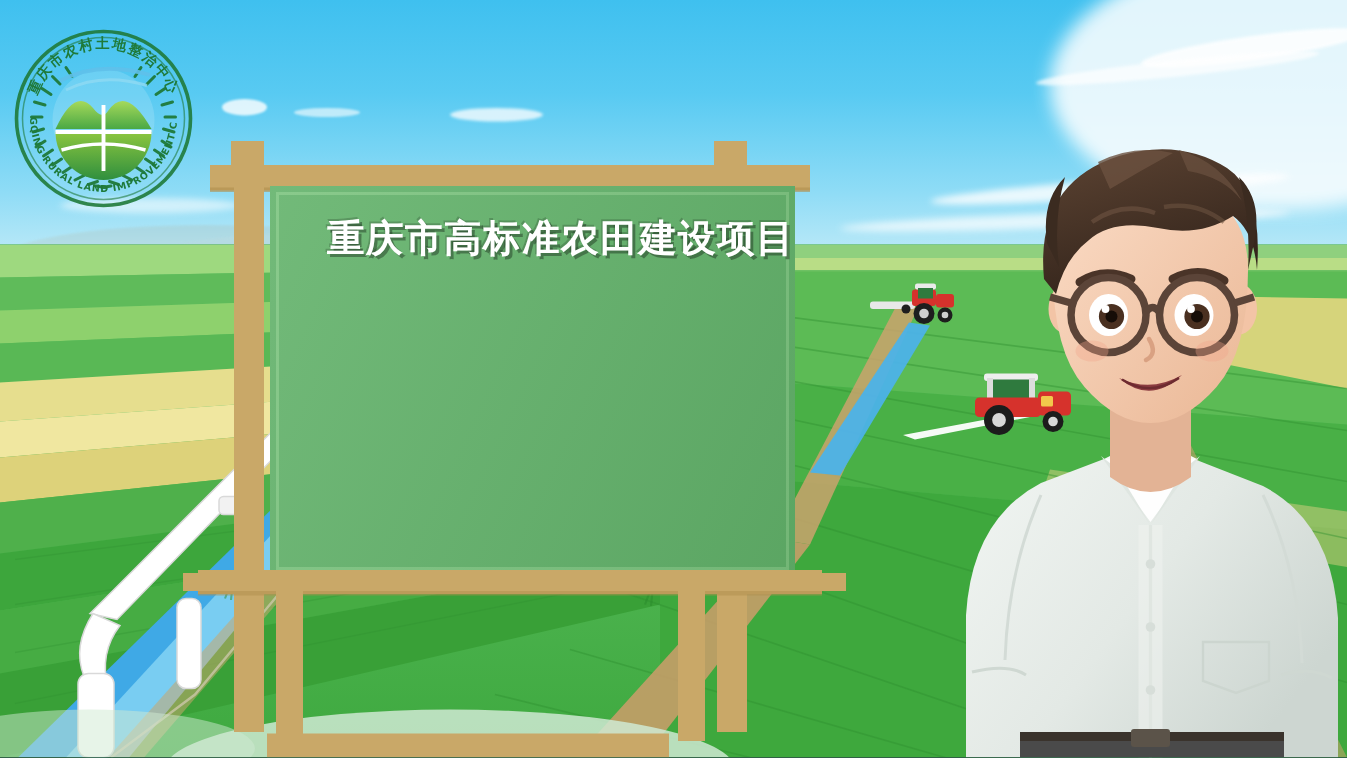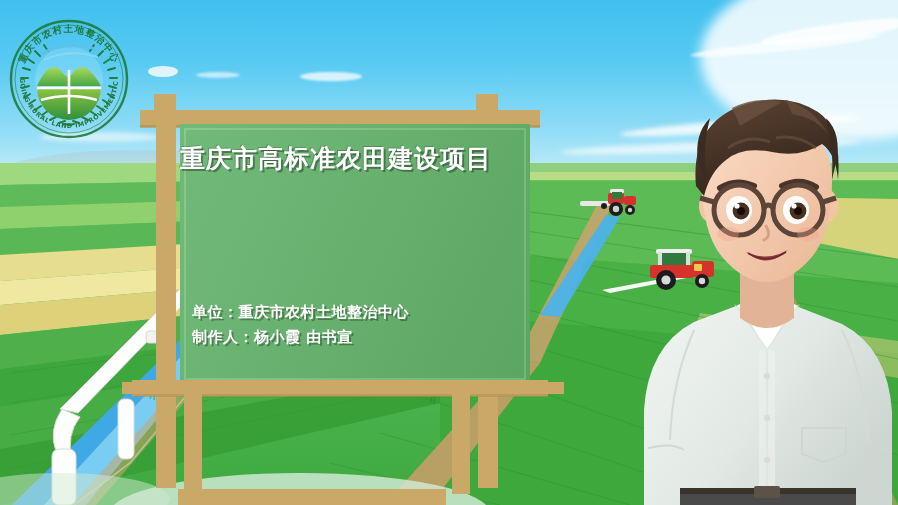--- a/index.html
+++ b/index.html
@@ -67,21 +67,21 @@
     border:2px solid #7cc47f;
   }
   .board-face:after{
     content:"";position:absolute;left:0;top:0;right:0;bottom:0;
     background:linear-gradient(115deg,rgba(255,255,255,.10),rgba(0,0,0,.07));
     pointer-events:none;
   }
 
   .board-title{
     position:absolute;left:40px;top:48px;width:350px;
-    text-align:left;color:#ffffff;
+    text-align:right;color:#ffffff;
     font-weight:bold;font-size:25px;line-height:34px;
     letter-spacing:1px;
     text-shadow:2px 2px 0 rgba(0,0,0,.33), -1px -1px 0 rgba(0,0,0,.18);
   }
   .board-credits{
     position:absolute;left:42px;top:206px;width:350px;
     color:#ffffff;font-weight:bold;font-size:15px;line-height:25px;
     letter-spacing:.5px;padding-left:10px;
     text-shadow:2px 2px 0 rgba(0,0,0,.3);
   }
@@ -268,24 +268,20 @@
 
     <div class="wood" style="left:16px;top:16px;width:20px;height:378px;"></div>
     <div class="wood" style="left:338px;top:16px;width:20px;height:378px;"></div>
 
     <div class="board-face"></div>
 
     <div class="board-title">
       <div>重庆市高标准农田建设项目</div>
     </div>
 
-    <div class="board-credits">
-      <div>单位：重庆市农村土地整治中心</div>
-      <div>制作人：杨小霞 由书宣</div>
-    </div>
 
     <div class="wood" style="left:-8px;top:286px;width:416px;height:16px;"></div>
     <div class="wood-dark" style="left:-8px;top:300px;width:416px;height:3px;opacity:.55;"></div>
 
     <div class="wood" style="left:-18px;top:288px;width:14px;height:12px;"></div>
     <div class="wood" style="left:408px;top:288px;width:16px;height:12px;"></div>
 
     <div class="wood" style="left:44px;top:300px;width:18px;height:100px;"></div>
     <div class="wood" style="left:312px;top:300px;width:18px;height:100px;"></div>
 

